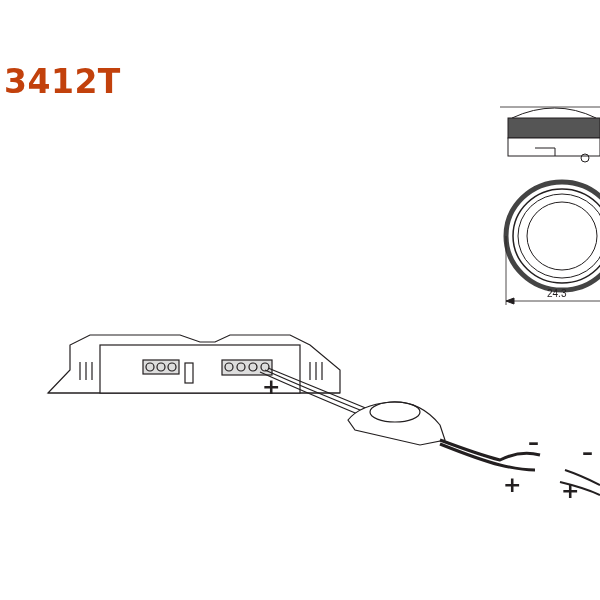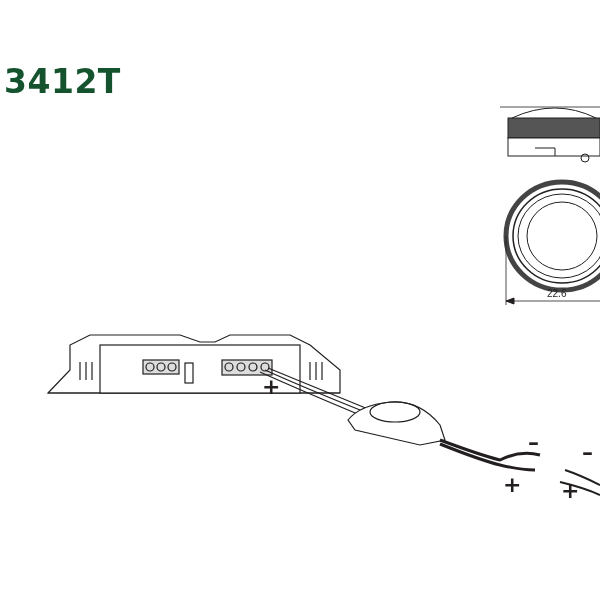--- a/index.html
+++ b/index.html
@@ -1,17 +1,17 @@
 <!DOCTYPE html>
 <html><head>
 <meta charset="utf-8">
 <style>
   html, body { margin:0; padding:0; background:#ffffff; }
   body { width:600px; height:600px; position:relative; overflow:hidden; font-family:"Liberation Sans", sans-serif; }
-  .title { position:absolute; left:4px; top:62px; font-size:33px; font-weight:bold; color:#14532d; letter-spacing:0.5px; font-family:"DejaVu Sans", sans-serif; }
+  .title { position:absolute; left:4px; top:62px; font-size:33px; font-weight:bold; color:#c2410c; letter-spacing:0.5px; font-family:"DejaVu Sans", sans-serif; }
   svg { position:absolute; left:0; top:0; }
   .dim-label { position:absolute; left:547px; top:288px; font-size:10px; color:#231f20; }
   .sign { position:absolute; font-weight:bold; color:#231f20; font-family:"DejaVu Sans", sans-serif; }
 </style>
 </head>
 <body>
 
 <div class="title">3412T</div>
 
 <svg width="600" height="600" viewBox="0 0 600 600">
@@ -69,18 +69,18 @@
   </g>
 
   <g stroke="#231f20" fill="none" stroke-width="3">
     <path d="M440 440 Q480 455 500 460 Q520 450 540 455"></path>
     <path d="M440 444 Q480 460 500 465 Q520 470 535 470"></path>
     <path d="M565 470 Q580 475 600 485" stroke-width="2"></path>
     <path d="M560 482 Q585 488 600 495" stroke-width="2"></path>
   </g>
 </svg>
 
-<div class="dim-label">22.6</div>
+<div class="dim-label">24.3</div>
 <div class="sign" style="left:262px;top:374px;font-size:22px;">+</div>
 <div class="sign" style="left:528px;top:430px;font-size:22px;">–</div>
 <div class="sign" style="left:503px;top:472px;font-size:22px;">+</div>
 <div class="sign" style="left:582px;top:440px;font-size:22px;">–</div>
 <div class="sign" style="left:561px;top:478px;font-size:22px;">+</div>
 
 </body></html>

